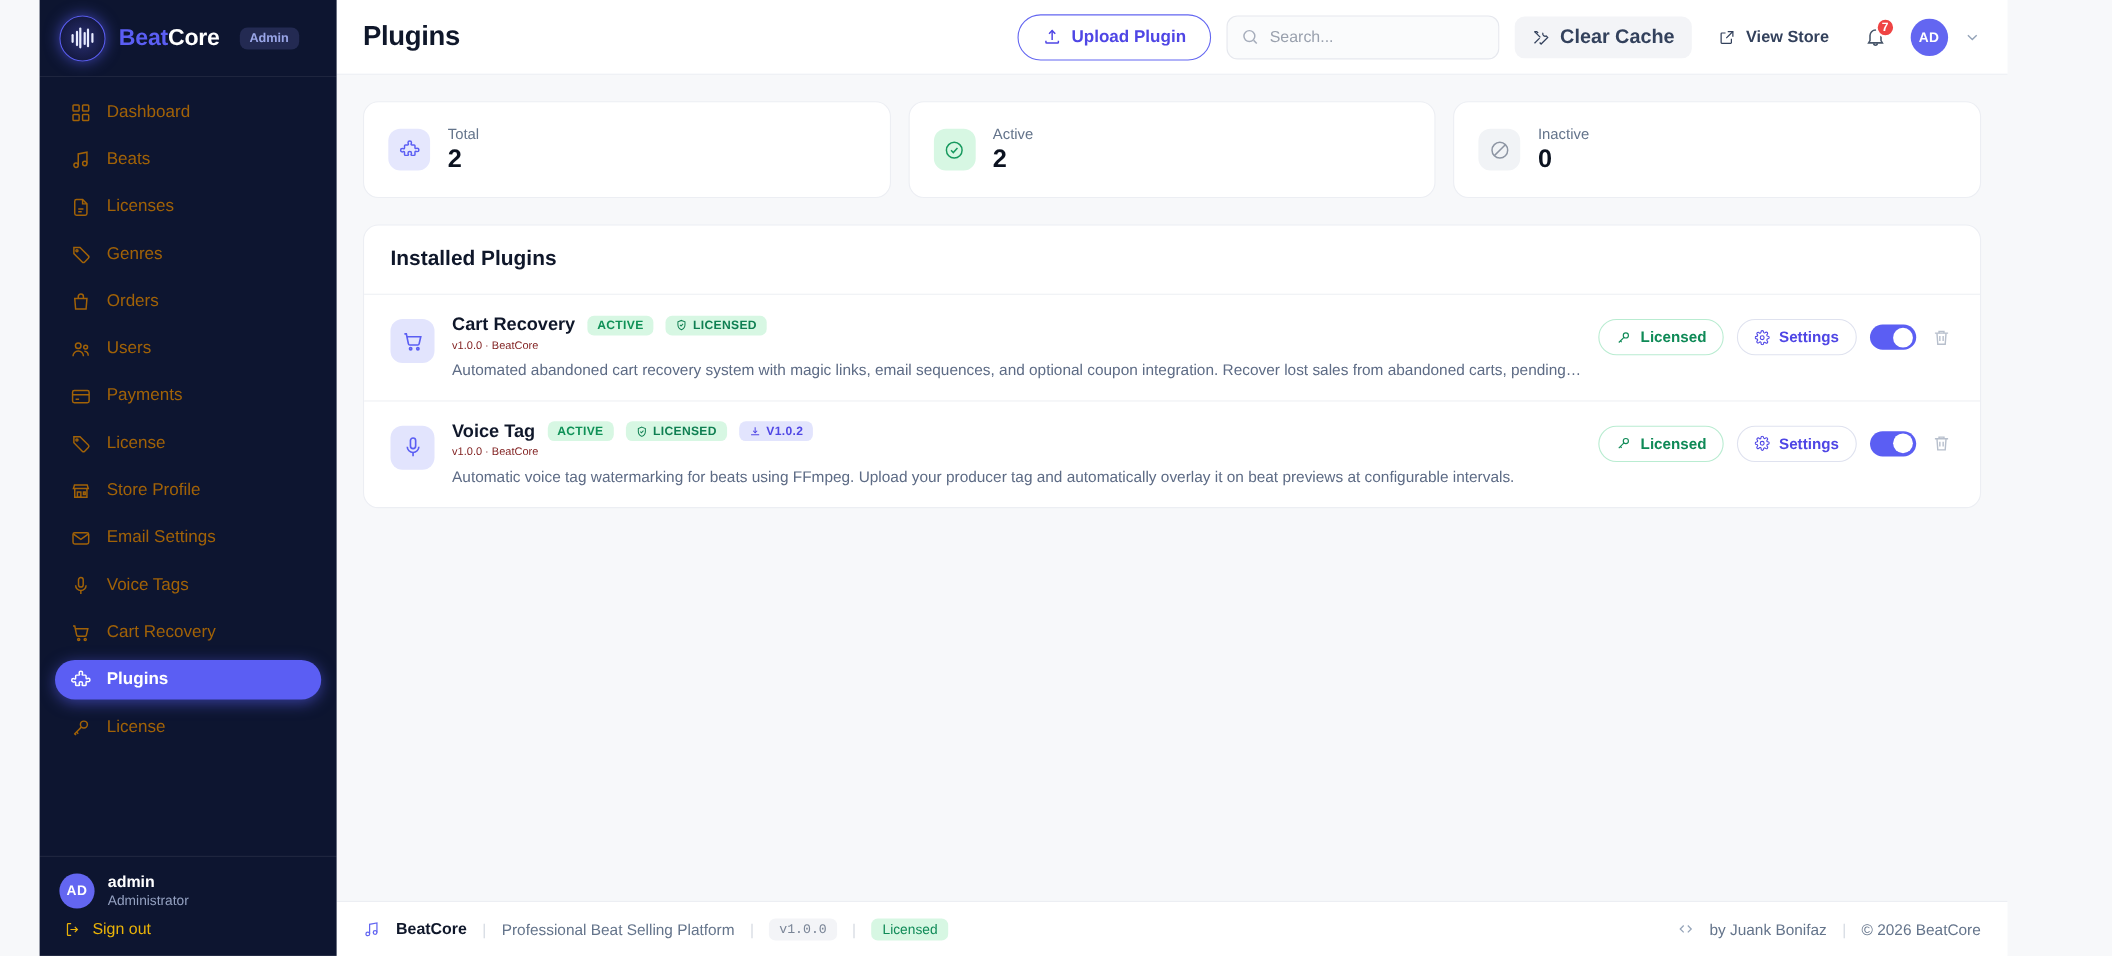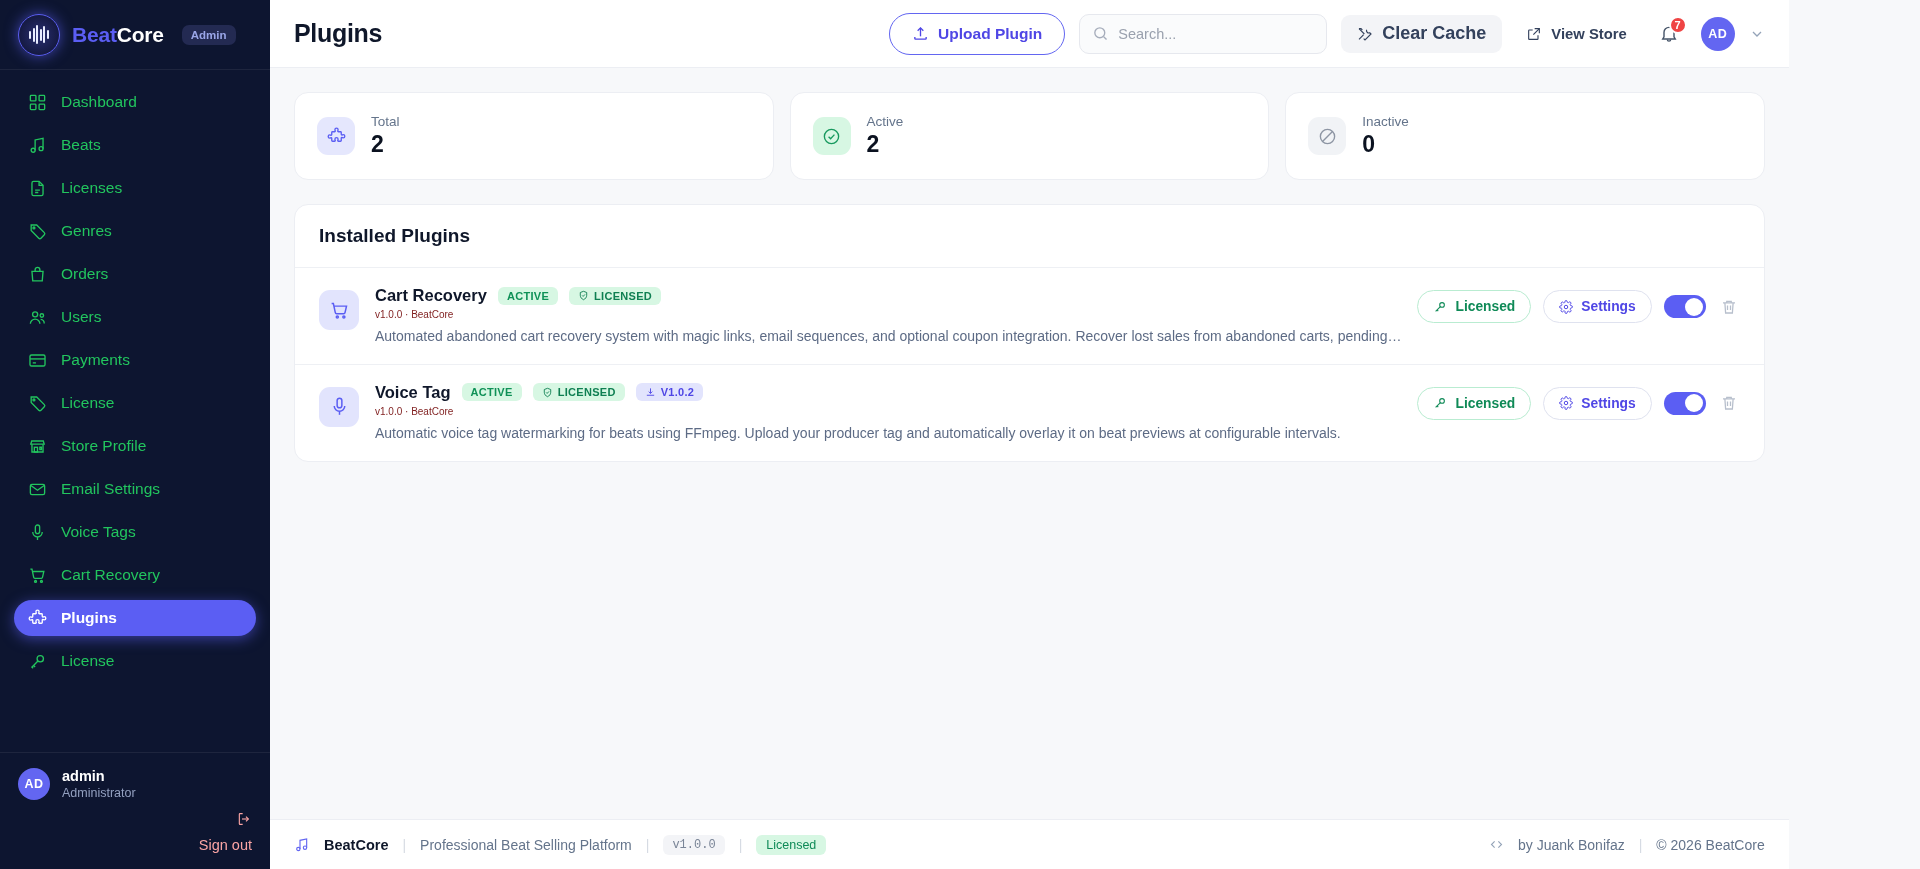--- a/index.html
+++ b/index.html
@@ -3,21 +3,21 @@
 <meta charset="utf-8">
 <title>BeatCore Admin — Plugins</title>
 <style>
   * { box-sizing: border-box; margin: 0; padding: 0; }
   html, body {
     width: 1920px; height: 869px;
     font-family: "Liberation Sans", sans-serif;
     background: #f7f8fa;
     overflow: hidden;
   }
-  .app { display: flex; width: 1542px; height: 869px; }
+  .app { display: flex; width: 1542px; height: 869px; margin-left: 36px; }
 
   
   .sidebar {
     width: 270px; height: 869px; flex: 0 0 270px;
     background: #0d1530;
     display: flex; flex-direction: column;
     position: relative;
   }
   .brand {
     height: 70px; display: flex; align-items: center; gap: 12px;
@@ -49,21 +49,21 @@
     background: #232a52; color: #9aa6e8;
     font-size: 11.5px; font-weight: 600;
     padding: 4px 9px; border-radius: 7px;
   }
 
   .nav { padding: 14px 14px 0 14px; flex: 1 1 auto; overflow: hidden; }
   .nav-item {
     display: flex; align-items: center; gap: 14px;
     height: 36px; padding: 0 14px; margin-bottom: 7px;
     border-radius: 20px;
-    color: #22c55e; font-size: 15.5px; font-weight: 500;
+    color: #a16207; font-size: 15.5px; font-weight: 500;
     cursor: pointer; white-space: nowrap;
   }
   .nav-item.active {
     background: #5b5ef3; color: #fff; font-weight: 600;
     box-shadow: 0 3px 14px rgba(91,94,243,.55);
   }
   .nav-item svg { flex: 0 0 19px; width: 19px; height: 19px; }
 
   .side-footer {
     border-top: 1px solid rgba(255,255,255,.07);
@@ -72,22 +72,22 @@
   .side-user { display: flex; align-items: center; gap: 12px; margin-bottom: 10px; }
   .side-avatar {
     width: 32px; height: 32px; border-radius: 50%;
     background: #6366f1; color: #fff;
     display: flex; align-items: center; justify-content: center;
     font-size: 12.5px; font-weight: 600; letter-spacing: .4px;
   }
   .side-user-name { color: #fff; font-size: 14.5px; font-weight: 700; line-height: 1.25; }
   .side-user-role { color: #93a0c0; font-size: 12.5px; line-height: 1.3; }
   .signout {
-    display: flex; align-items: flex-end; gap: 10px;
-    color: #fca5a5; font-size: 14.5px; cursor: pointer; padding-left: 4px; flex-direction: column;
+    display: flex; align-items: flex-start; gap: 10px;
+    color: #eab308; font-size: 14.5px; cursor: pointer; padding-left: 4px;
   }
   .signout svg { width: 16px; height: 16px; }
 
   
   .main { flex: 1 1 auto; display: flex; flex-direction: column; height: 869px; background:#f7f8fa; }
 
   .topbar {
     height: 68px; flex: 0 0 68px; background: #fff;
     display: flex; align-items: center; gap: 14px;
     padding: 0 24px 0 24px;

